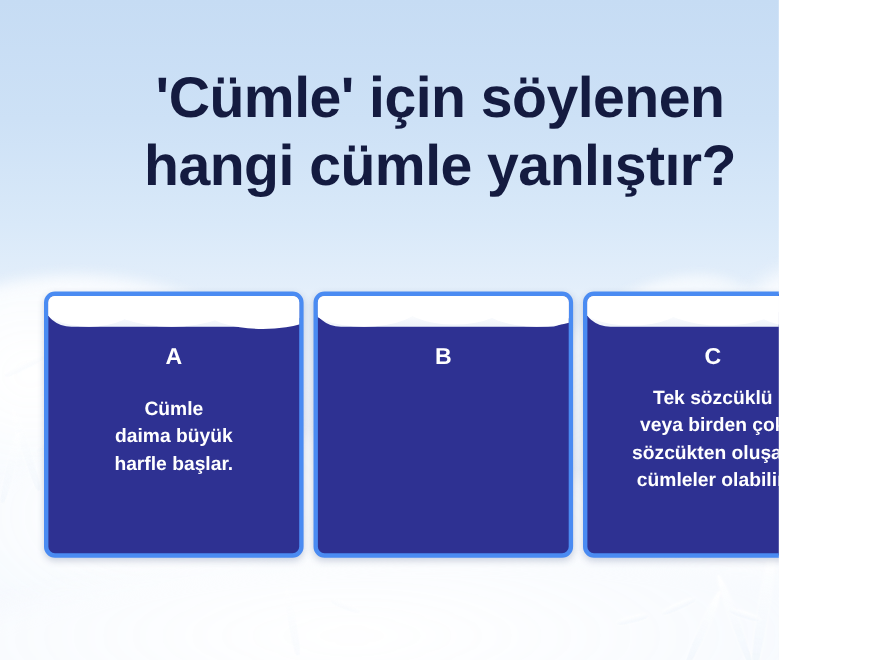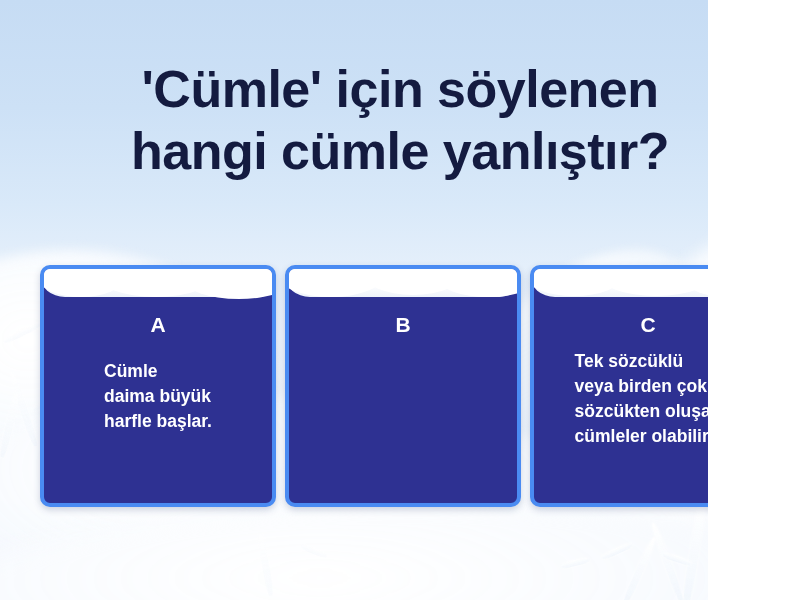--- a/index.html
+++ b/index.html
@@ -185,21 +185,21 @@
 
   .card-text {
     position: relative;
     z-index: 5;
     margin-top: 18px;
     padding: 0 10px;
     color: #ffffff;
     font-size: 17.5px;
     line-height: 25px;
     font-weight: 700;
-    text-align: left;
+    text-align: center;
     white-space: pre-line;
   }
   .card-text.compact { margin-top: 22px; }
   .card-text.tall    { margin-top: 12px; }
 </style>
 </head>
 <body>
 
 <div id="quiz-slide">
 

